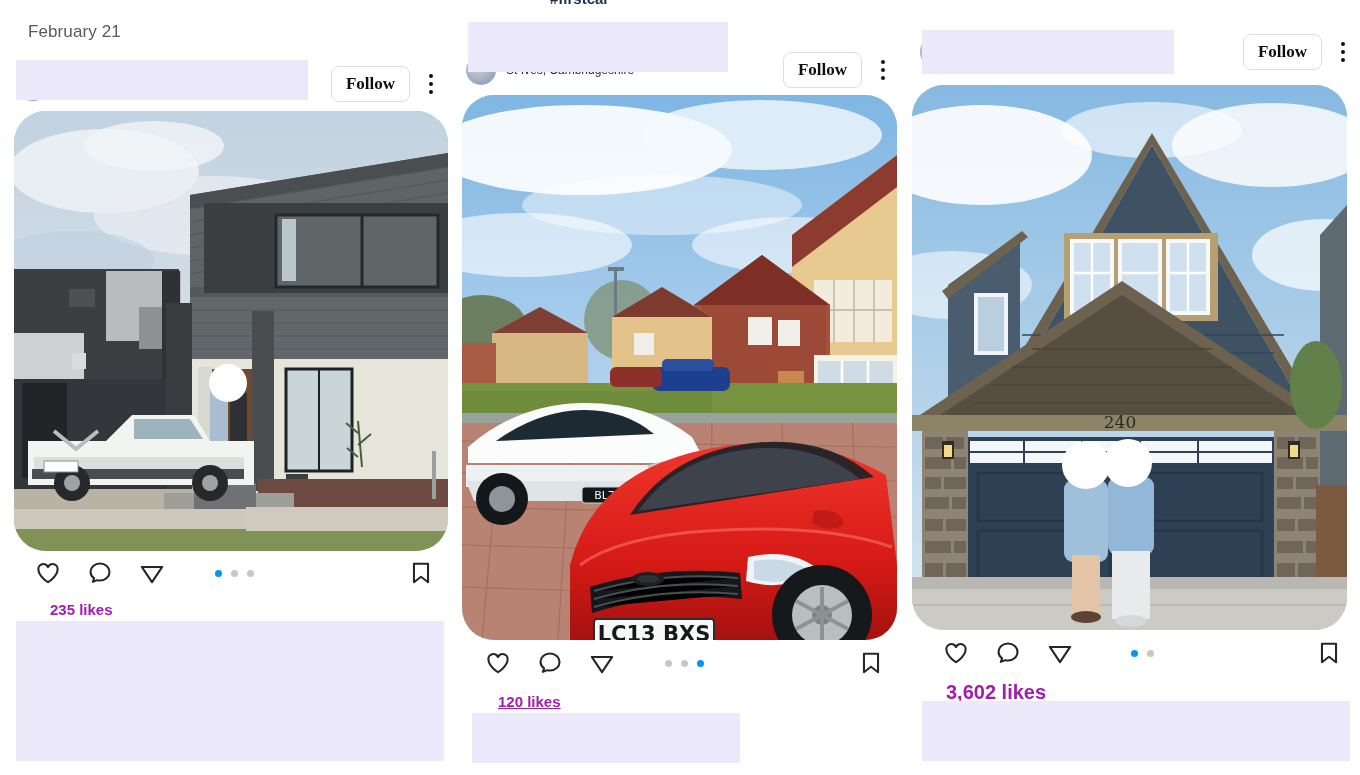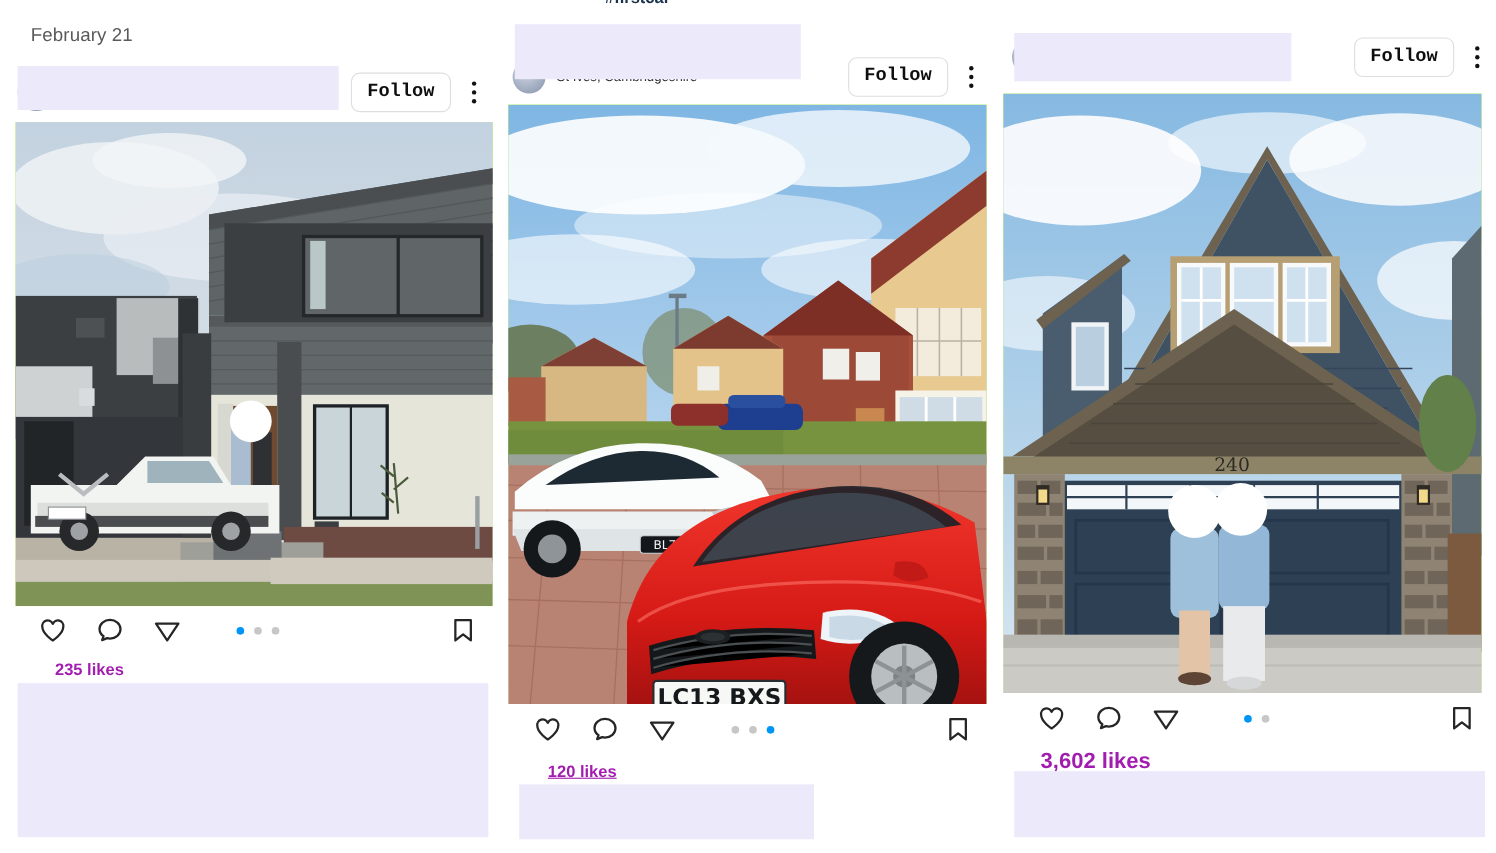--- a/index.html
+++ b/index.html
@@ -29,34 +29,34 @@
   }
   .user-block { flex: 1; min-width: 0; margin-left: 10px; }
   .user-name { font-size: 14px; font-weight: bold; color: #1a1a1a; line-height: 17px; }
   .user-loc { font-size: 12px; color: #2b2b2b; line-height: 15px; }
   .hashtag-top { font-size: 15px; font-weight: bold; color: #19334d; }
 
   .follow-btn {
     flex: none; border: 1px solid #dedede; border-radius: 8px;
     background: #fff; color: #0f0f0f; font-weight: bold;
     font-size: 17px; padding: 7px 14px; line-height: 20px;
-    cursor: pointer; font-family: Liberation Mono, monospace;
+    cursor: pointer; font-family: Liberation Serif, serif;
   }
   .kebab {
     flex: none; width: 26px; height: 30px; margin-left: 8px;
     display: flex; flex-direction: column; align-items: center;
     justify-content: center; gap: 4px; cursor: pointer;
   }
   .kebab i { display: block; width: 4px; height: 4px; border-radius: 50%; background: #111; }
 
   
   .redact { position: absolute; background: #ECEAFA; }
 
   
-  .photo { position: relative; overflow: hidden; background: #bef264; }
+  .photo { position: relative; overflow: hidden; background: #86efac; border-radius: 32px; }
   .photo svg { display: block; width: 100%; height: 100%; }
 
   
   .actions { display: flex; align-items: center; position: relative; }
   .act-icon { cursor: pointer; display: block; }
   .dots { position: absolute; left: 0; right: 0; display: flex;
           justify-content: center; align-items: center; gap: 9px; pointer-events: none; }
   .dot { width: 7px; height: 7px; border-radius: 50%; background: #c7c7c7; }
   .dot.on { background: #0095F6; }
   .save-right { margin-left: auto; }

